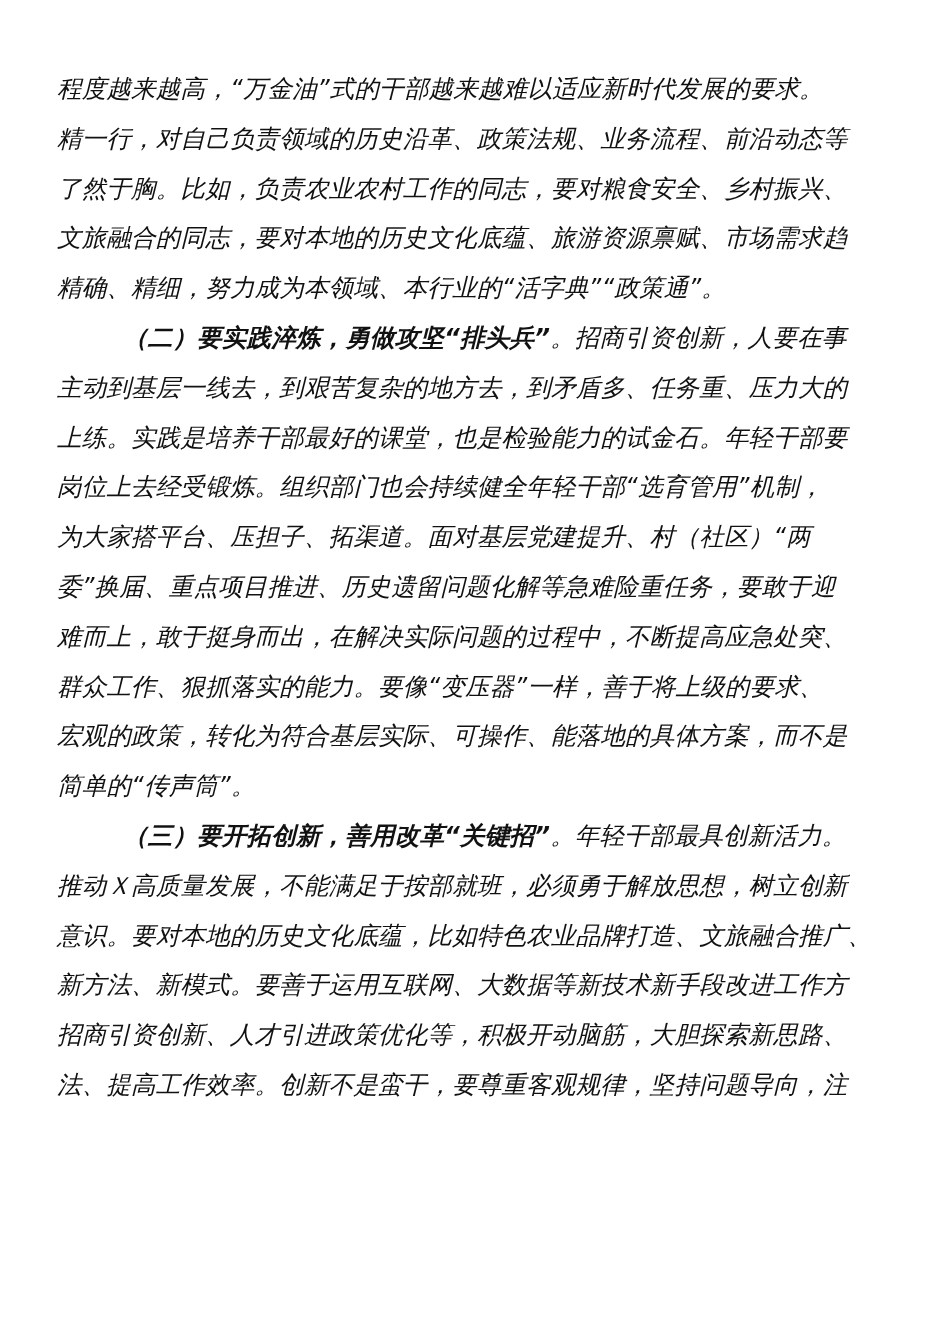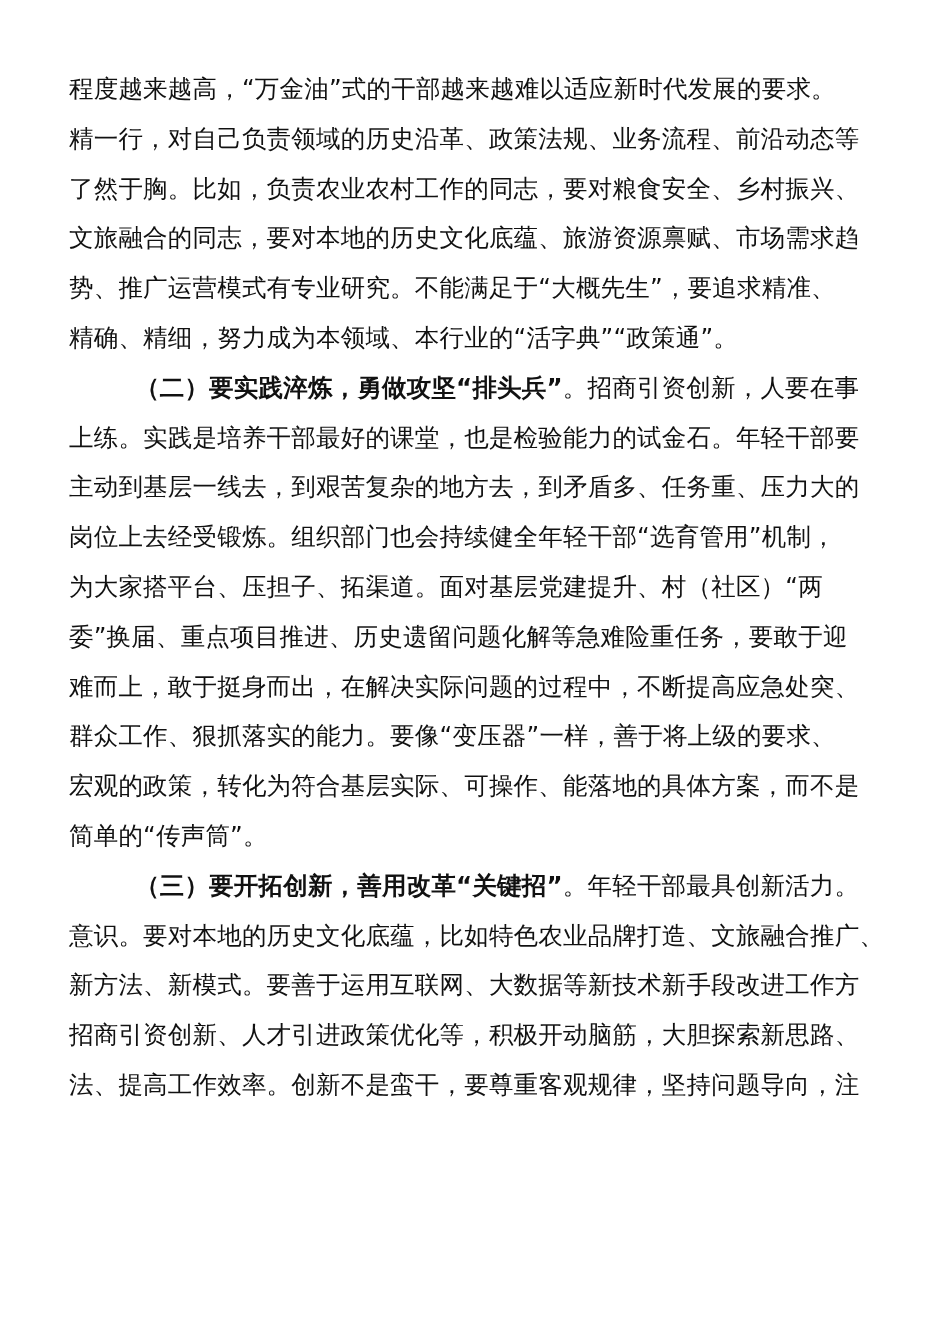--- a/index.html
+++ b/index.html
@@ -10,23 +10,24 @@
   body {
     width: 950px;
     height: 1344px;
     overflow: hidden;
     position: relative;
     font-family: "DejaVu Sans", "Liberation Sans", sans-serif;
     color: #111111;
   }
   .page {
     position: absolute;
-    left: 69px;
+    left: 57px;
     top: 72px;
     width: 840px;
+    font-style: italic;
   }
   .line {
     display: block;
     height: 49.8px;
     line-height: 34px;
     font-size: 24.5px;
     white-space: nowrap;
     letter-spacing: 0.2px;
   }
   .indent {
@@ -38,30 +39,30 @@
   }
 </style>
 </head>
 <body>
 
 <div class="page">
   <span class="line">程度越来越高，“万金油”式的干部越来越难以适应新时代发展的要求。</span>
   <span class="line">精一行，对自己负责领域的历史沿革、政策法规、业务流程、前沿动态等</span>
   <span class="line">了然于胸。比如，负责农业农村工作的同志，要对粮食安全、乡村振兴、</span>
   <span class="line">文旅融合的同志，要对本地的历史文化底蕴、旅游资源禀赋、市场需求趋</span>
-  <span class="line">势、推广运营模式有专业研究。不能满足于“大概先生”，要追求精准、</span>
   <span class="line">精确、精细，努力成为本领域、本行业的“活字典”“政策通”。</span>
   <span class="line indent"><span class="bold">（二）要实践淬炼，勇做攻坚“排头兵”</span><span>。招商引资创新，人要在事</span></span>
+  <span class="line">主动到基层一线去，到艰苦复杂的地方去，到矛盾多、任务重、压力大的</span>
   <span class="line">上练。实践是培养干部最好的课堂，也是检验能力的试金石。年轻干部要</span>
-  <span class="line">主动到基层一线去，到艰苦复杂的地方去，到矛盾多、任务重、压力大的</span>
   <span class="line">岗位上去经受锻炼。组织部门也会持续健全年轻干部“选育管用”机制，</span>
   <span class="line">为大家搭平台、压担子、拓渠道。面对基层党建提升、村（社区）“两</span>
   <span class="line">委”换届、重点项目推进、历史遗留问题化解等急难险重任务，要敢于迎</span>
   <span class="line">难而上，敢于挺身而出，在解决实际问题的过程中，不断提高应急处突、</span>
   <span class="line">群众工作、狠抓落实的能力。要像“变压器”一样，善于将上级的要求、</span>
   <span class="line">宏观的政策，转化为符合基层实际、可操作、能落地的具体方案，而不是</span>
   <span class="line">简单的“传声筒”。</span>
   <span class="line indent"><span class="bold">（三）要开拓创新，善用改革“关键招”</span><span>。年轻干部最具创新活力。</span></span>
+  <span class="line">推动Ｘ高质量发展，不能满足于按部就班，必须勇于解放思想，树立创新</span>
   <span class="line">意识。要对本地的历史文化底蕴，比如特色农业品牌打造、文旅融合推广、</span>
   <span class="line">新方法、新模式。要善于运用互联网、大数据等新技术新手段改进工作方</span>
   <span class="line">招商引资创新、人才引进政策优化等，积极开动脑筋，大胆探索新思路、</span>
   <span class="line">法、提高工作效率。创新不是蛮干，要尊重客观规律，坚持问题导向，注</span>
 </div>
 
 </body></html>

